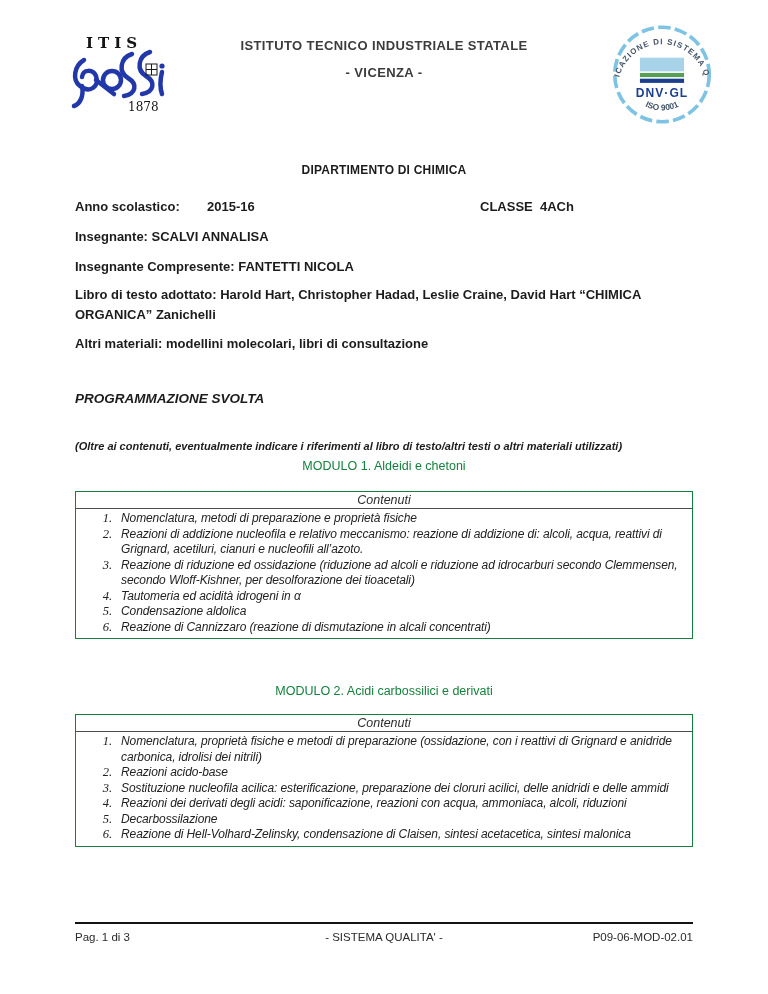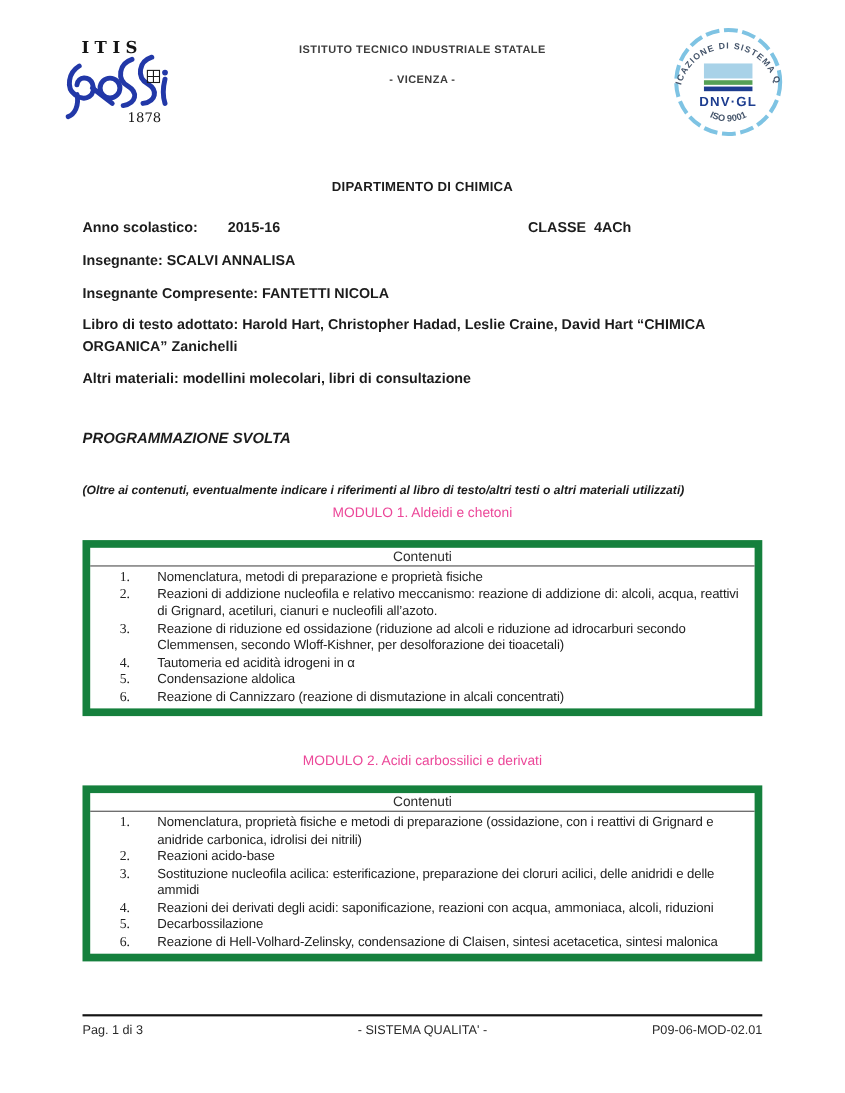--- a/index.html
+++ b/index.html
@@ -8,59 +8,59 @@
     background:#ffffff;
     font-family:"Liberation Sans", sans-serif;
     color:#1c1c1c;
     position:relative;
     overflow:hidden;
   }
   .content { position:absolute; left:75px; width:618px; top:0; }
 
   
   .hdr { position:absolute; top:22px; left:0; width:768px; height:105px; }
-  .logo-itis { position:absolute; left:58px; top:6px; width:120px; height:92px; }
+  .logo-itis { position:absolute; left:70px; top:6px; width:120px; height:92px; }
   .inst { position:absolute; left:200px; right:200px; top:10px; text-align:center;
-          font-weight:bold; font-size:10px; color:#3c3c3c; letter-spacing:.4px; }
+          font-weight:bold; font-size:13px; color:#3c3c3c; letter-spacing:.4px; }
   .inst div { line-height:27px; }
   .logo-dnv { position:absolute; right:52px; top:0; width:108px; height:105px; }
 
   
   .doc-title { position:absolute; top:163px; width:100%; text-align:center;
                font-weight:bold; font-size:12px; letter-spacing:.2px; }
   .line { position:absolute; font-weight:bold; font-size:13px; line-height:20px; width:100%; }
   .l-anno        { top:197px; }
   .l-insegnante  { top:227px; }
   .l-compresente { top:257px; }
   .l-libro       { top:285px; }
   .l-altri       { top:334px; }
   .anno-value  { position:absolute; left:132px; top:0; }
   .anno-classe { position:absolute; left:405px; top:0; white-space:pre; }
 
   .sec-head { position:absolute; top:391px; font-weight:bold; font-style:italic; font-size:13.5px; }
   .sec-note { position:absolute; top:436px; font-weight:bold; font-style:italic;
               font-size:11px; line-height:20px; width:100%; }
 
-  .mod-title { position:absolute; width:100%; text-align:center; font-size:12.5px; color:#ec4899; }
+  .mod-title { position:absolute; width:100%; text-align:center; font-size:12.5px; color:#15803d; }
   .mod1-title { top:459px; }
   .mod2-title { top:684px; }
 
   
-  .mod-table { position:absolute; width:100%; border:7px solid #15803d; background:#fff; box-sizing:border-box; }
+  .mod-table { position:absolute; width:100%; border:1px solid #15803d; background:#fff; box-sizing:border-box;font-style:italic; }
   .t1 { top:491px; }
   .t2 { top:714px; }
   .tbl-head { border-bottom:1px solid #4d4d4d; text-align:center;
               font-size:12.5px; color:#2e2e2e; padding:1px 0; }
   ol.contents-list { list-style:none; margin:2px 0 3px 0; padding:0; counter-reset:item; }
   ol.contents-list li { counter-increment:item; display:flex; font-size:12px;
                         line-height:15.5px; letter-spacing:-0.1px; color:#222; }
   ol.contents-list .num { flex:0 0 36px; text-align:right; padding-right:9px;
                           font-family:"Liberation Serif", serif; font-size:12.5px; }
   ol.contents-list .num::before { content:counter(item) "."; }
-  ol.contents-list .txt { flex:1; padding-right:5px;margin-left:16px; }
+  ol.contents-list .txt { flex:1; padding-right:5px; }
 
   
   .foot-rule { position:absolute; top:922px; left:75px; width:618px;
                border-top:2px solid #141414; }
   .foot { position:absolute; top:931px; left:75px; width:618px;
           font-size:11.5px; color:#2a2a2a; }
   .foot .fp-left  { position:absolute; left:0; }
   .foot .fp-mid   { position:absolute; left:0; width:100%; text-align:center; }
   .foot .fp-right { position:absolute; right:0;padding-left:28px; }
 </style>

